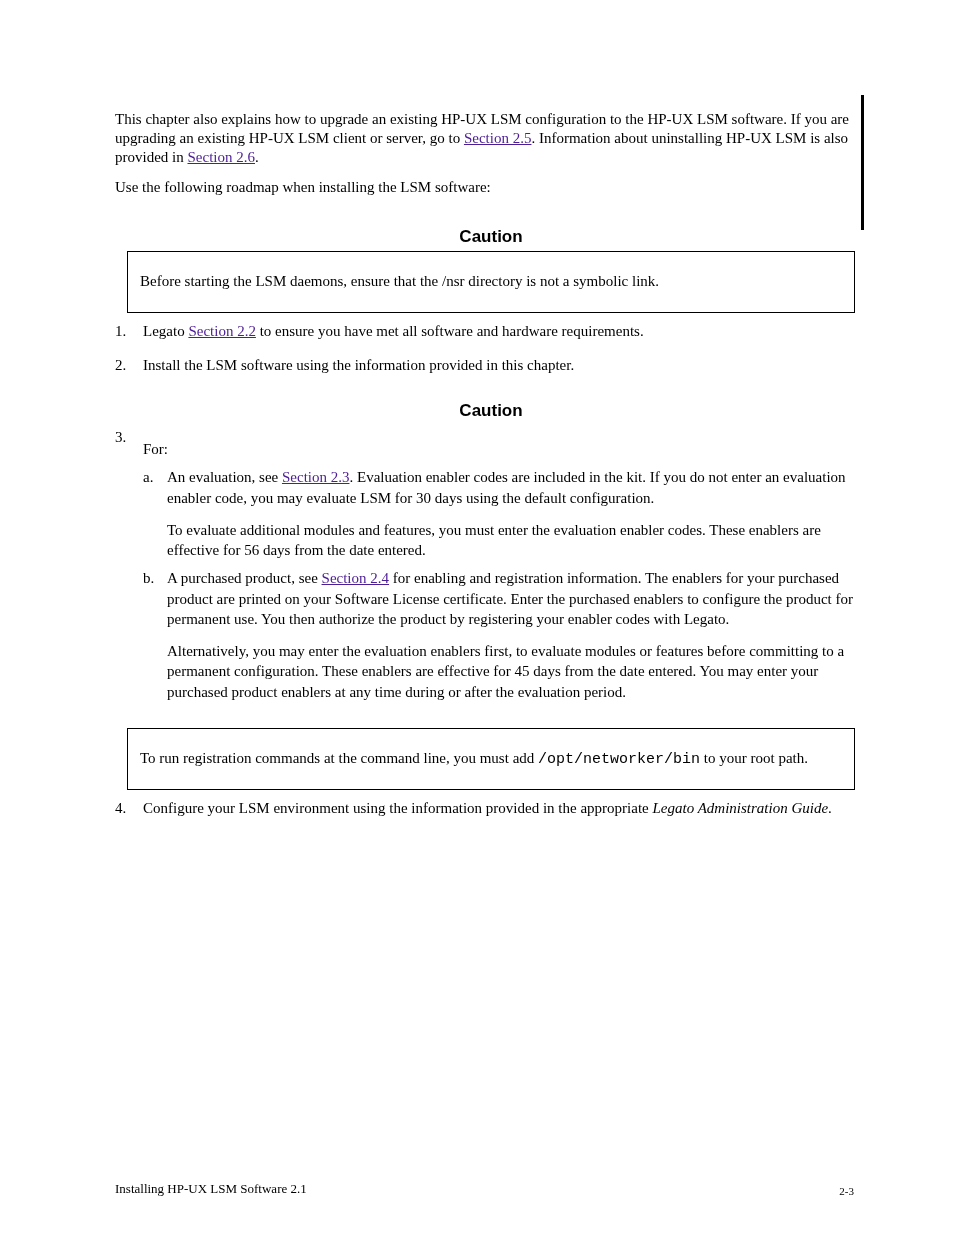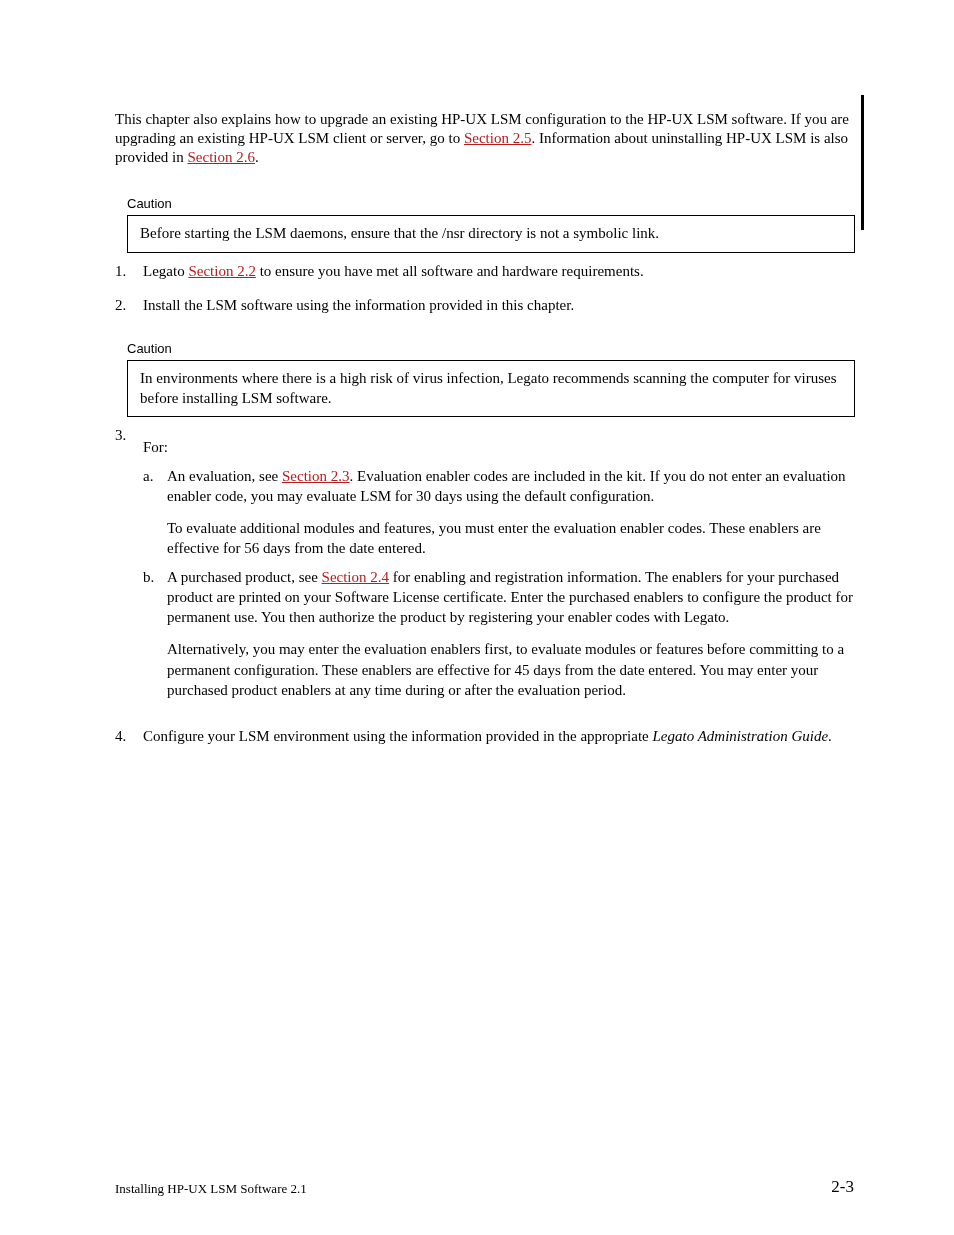--- a/index.html
+++ b/index.html
@@ -31,32 +31,33 @@
     top: 110px;
     left: 115px;
     width: 740px;
   }
   .para {
     font-size: 15px;
     line-height: 1.25;
     margin: 0 0 12px 0;
   }
   .link {
-    color: #b91c1c;
+    color: #4c1d95;
     text-decoration: underline;
   }
   .notice-label {
     font-family: Arial, Helvetica, sans-serif;
-    font-weight: normal;
-    font-size: 13px;
+    font-weight: bold;
+    font-size: 17px;
     margin: 24px 0 4px 12px;
+    text-align: center;
   }
   .notice-box {
     border: 1.2px solid #000000;
-    padding: 8px 12px;
+    padding: 20px 12px;
     margin: 0 0 8px 12px;
     font-size: 15px;
     line-height: 1.3;
   }
   .steps {
     margin: 6px 0 0 0;
   }
   .step {
     display: flex;
     font-size: 15px;
@@ -88,36 +89,37 @@
     position: absolute;
     bottom: 38px;
     left: 115px;
     font-size: 13px;
     font-family: Liberation Serif, serif;
   }
   .page-footer-num {
     position: absolute;
     bottom: 38px;
     right: 100px;
-    font-size: 17px;
+    font-size: 11px;
     margin-left: 46px;
   }
 </style>
 </head>
 <body>
 
 <div class="page">
   <div class="change-bar"></div>
 
   <div class="content">
 
     <p class="para">
       <span>This chapter also explains how to upgrade an existing HP-UX LSM configuration to the HP-UX LSM software. If you are upgrading an existing HP-UX LSM client or server, go to </span><a href="#" class="link">Section 2.5</a><span>. Information about uninstalling HP-UX LSM is also provided in </span><a href="#" class="link">Section 2.6</a><span>.</span>
     </p>
 
+    <p class="para">Use the following roadmap when installing the LSM software:</p>
 
     <div style="margin-top:30px;">
       <div class="notice-label">Caution</div>
       <div class="notice-box">Before starting the LSM daemons, ensure that the /nsr directory is not a symbolic link.</div>
     </div>
 
     <div class="steps">
       <div class="step">
         <div class="step-num">1.</div>
         <div class="step-body">
@@ -125,21 +127,20 @@
         </div>
       </div>
       <div class="step">
         <div class="step-num">2.</div>
         <div class="step-body">Install the LSM software using the information provided in this chapter.</div>
       </div>
     </div>
 
     <div style="margin-top:26px;">
       <div class="notice-label">Caution</div>
-      <div class="notice-box">In environments where there is a high risk of virus infection, Legato recommends scanning the computer for viruses before installing LSM software.</div>
     </div>
 
     <div class="steps">
       <div class="step">
         <div class="step-num">3.</div>
         <div class="step-body">
           <div style="margin-top:12px;">For:</div>
 
           <div class="substep">
             <div class="sub-label">a.</div>
@@ -154,20 +155,23 @@
             <div class="sub-body">
               <span>A purchased product, see </span><a href="#" class="link">Section 2.4</a><span> for enabling and registration information. The enablers for your purchased product are printed on your Software License certificate. Enter the purchased enablers to configure the product for permanent use. You then authorize the product by registering your enabler codes with Legato.</span>
               <div style="margin-top:12px;font-family:Liberation Serif, serif;">Alternatively, you may enter the evaluation enablers first, to evaluate modules or features before committing to a permanent configuration. These enablers are effective for 45 days from the date entered. You may enter your purchased product enablers at any time during or after the evaluation period.</div>
             </div>
           </div>
         </div>
       </div>
     </div>
 
     <div style="margin-top:22px;">
+      <div class="notice-box">
+        <span>To run registration commands at the command line, you must add </span><span class="code">/opt/networker/bin</span><span> to your root path.</span>
+      </div>
     </div>
 
     <div class="steps">
       <div class="step">
         <div class="step-num">4.</div>
         <div class="step-body">
           <span>Configure your LSM environment using the information provided in the appropriate </span><em>Legato Administration Guide</em><span>.</span>
         </div>
       </div>
     </div>

